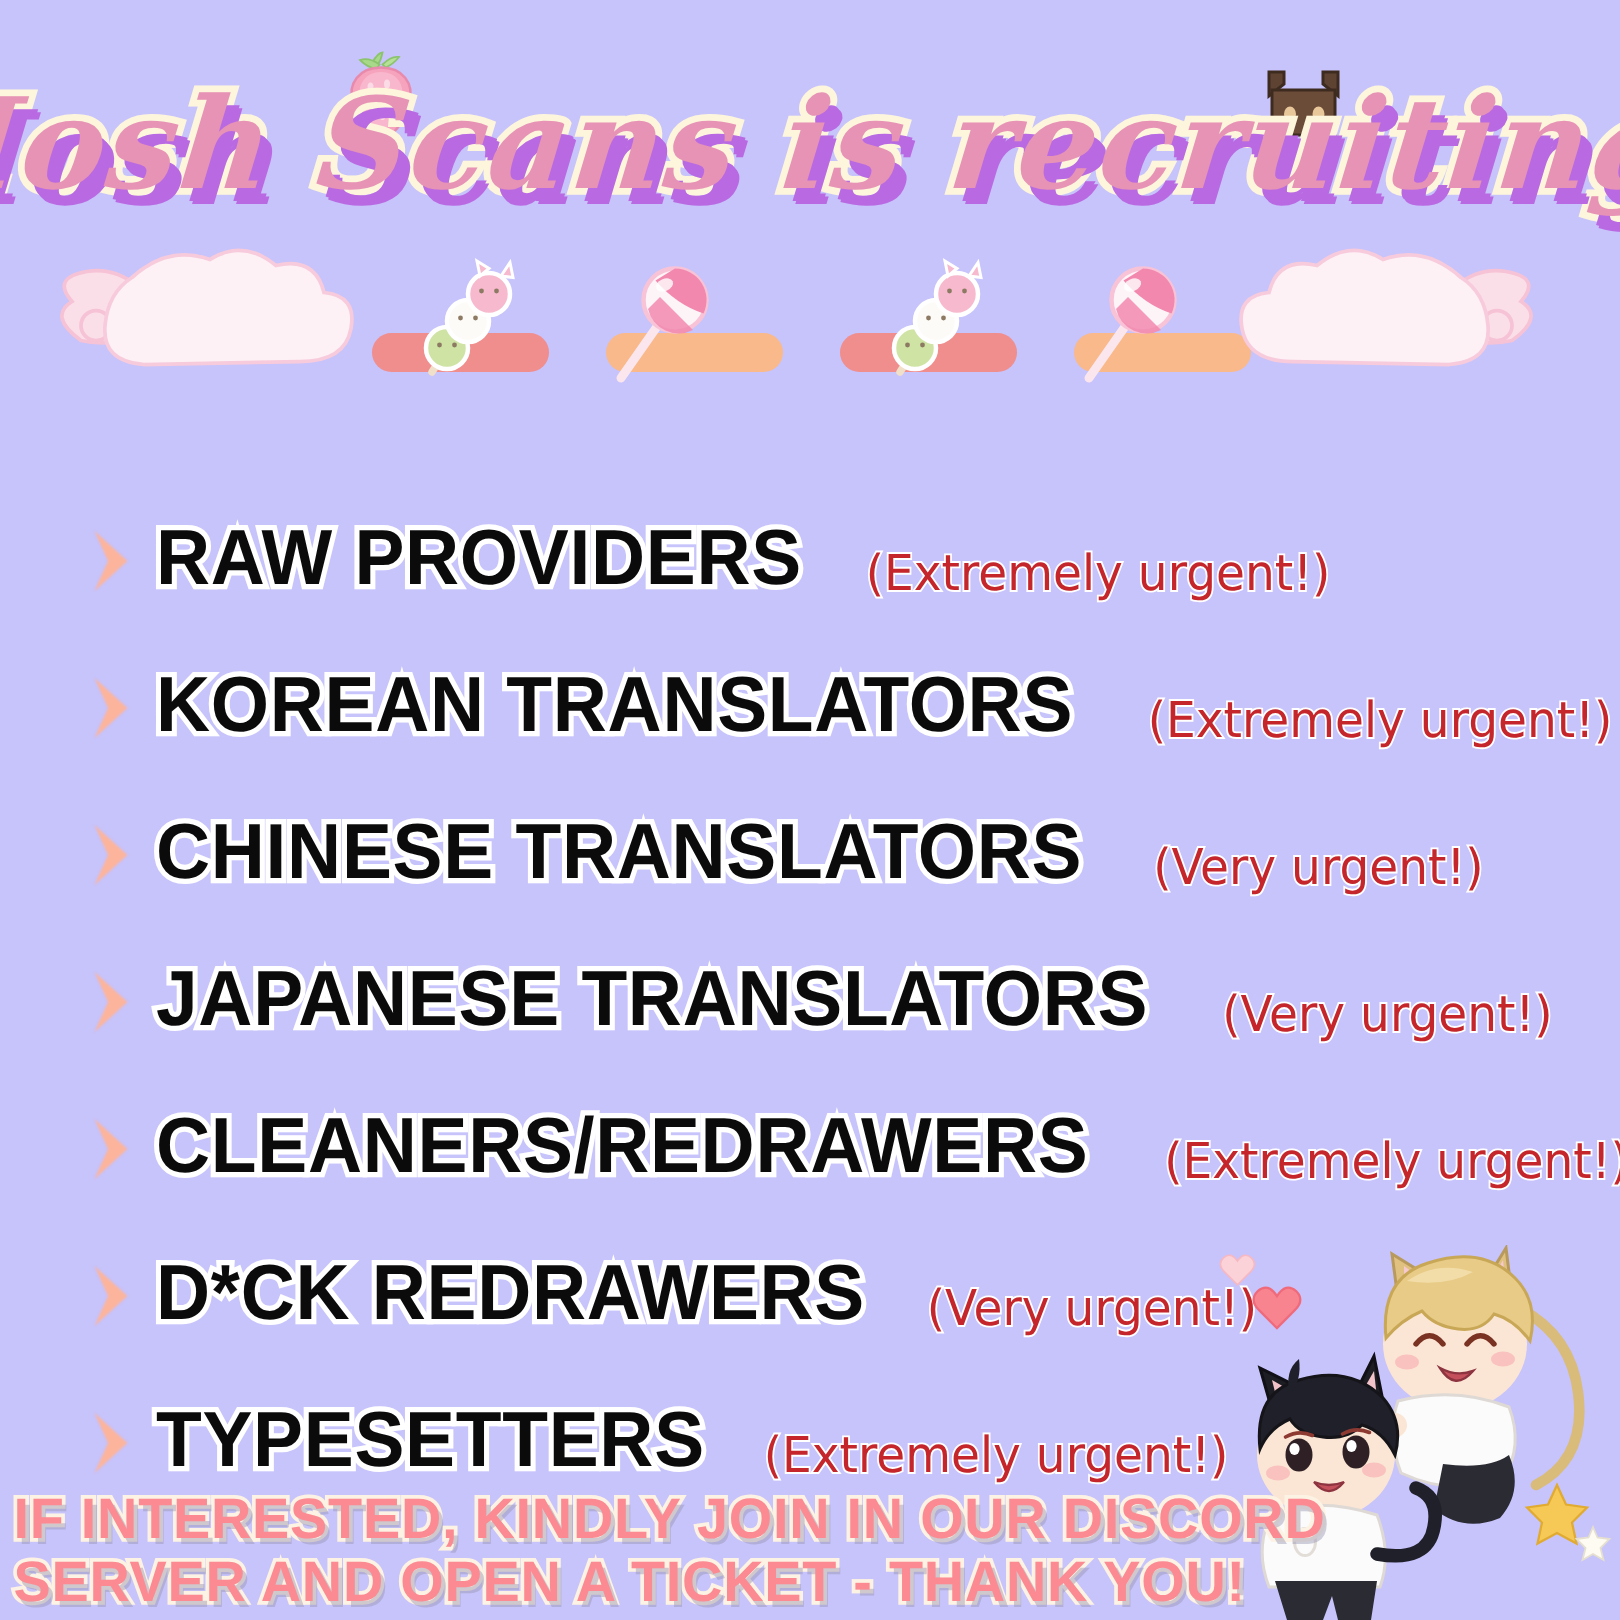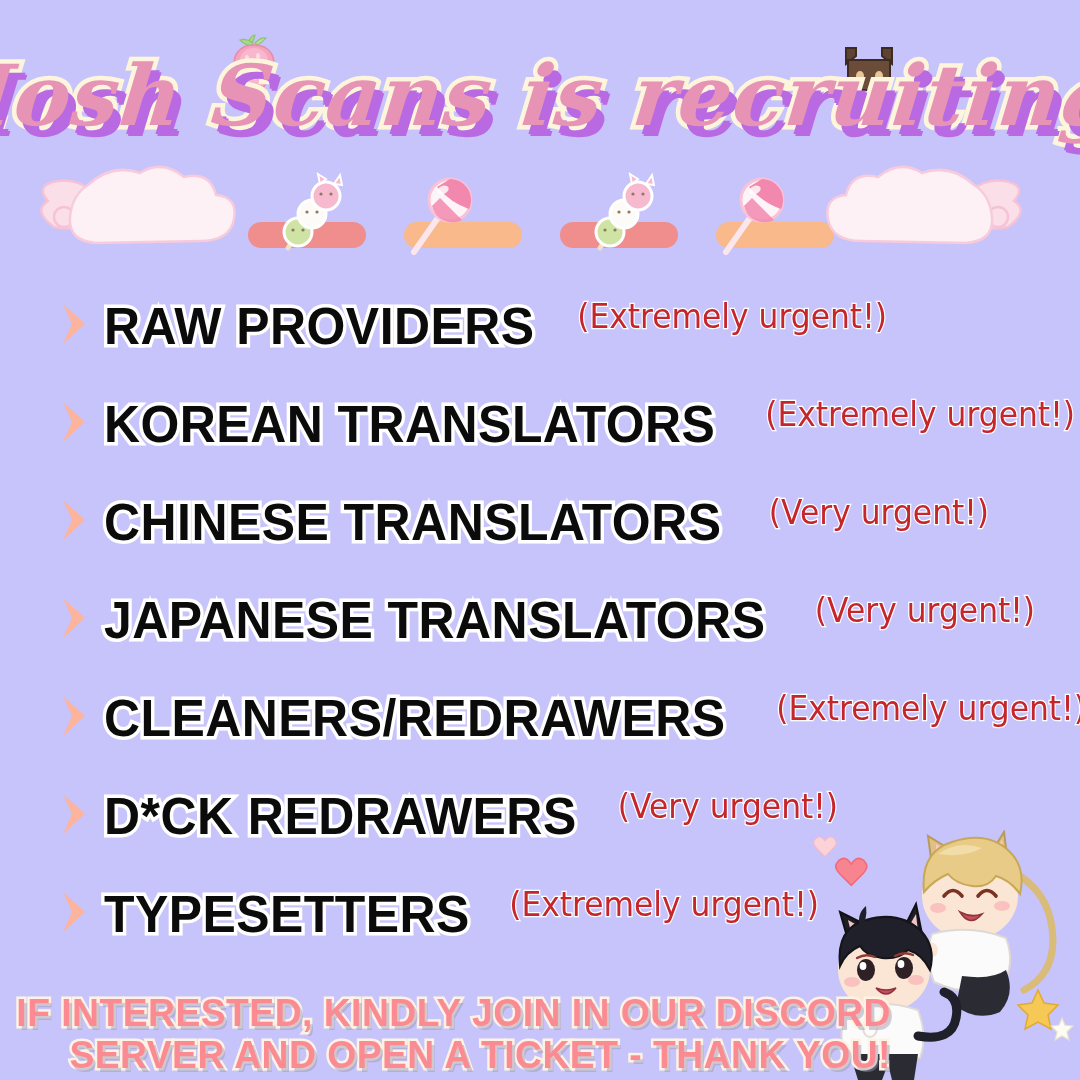--- a/index.html
+++ b/index.html
@@ -86,21 +86,21 @@
   .roles {
     position: absolute;
     top: 300px;
     left: 0;
     width: 1080px;
   }
   .role-row {
     position: relative;
     height: 98px;
     display: flex;
-    align-items: flex-start;
+    align-items: flex-end;
     padding-left: 58px;
     box-sizing: border-box;
   }
   .chevron {
     width: 34px;
     height: 48px;
     flex: 0 0 auto;
     margin-right: 12px;
     filter: blur(0.6px);
   }
@@ -129,21 +129,21 @@
     line-height: 1;
     transform: scaleX(0.95);
   }
 
   
   .footer {
     position: absolute;
     left: 0;
     top: 992px;
     width: 900px;
-    text-align: right;
+    text-align: left;
     z-index: 5;
   }
   .footer-line {
     font-family: "Liberation Sans", sans-serif;
     font-weight: 700;
     font-size: 38px;
     letter-spacing: 0.5px;
     line-height: 42px;
     color: #fb8a92;
     -webkit-text-stroke: 5px #fdf3e4;

